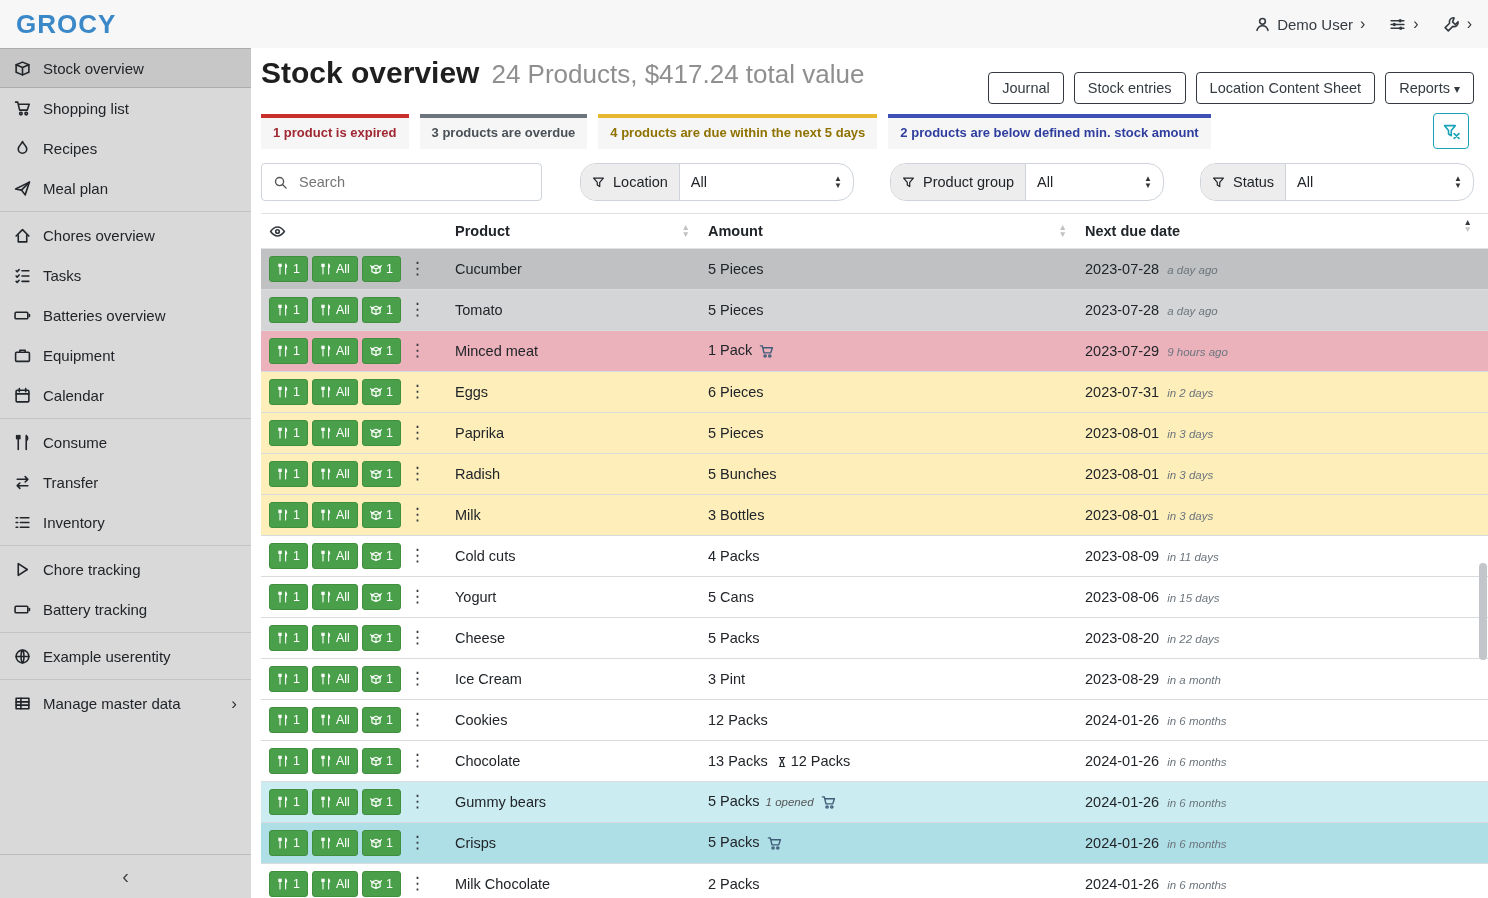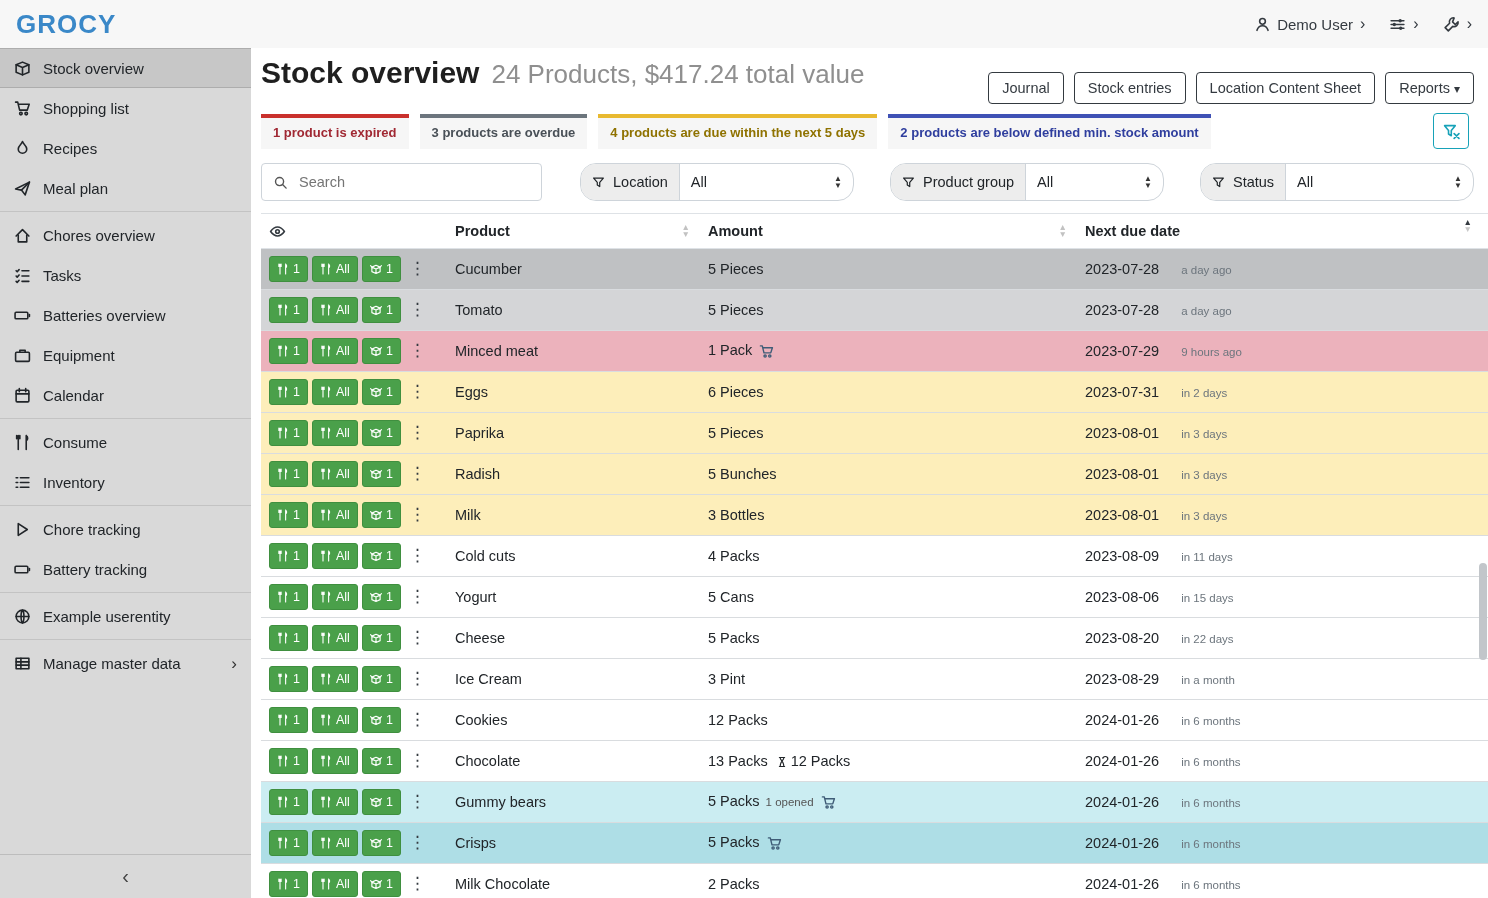--- a/index.html
+++ b/index.html
@@ -77,27 +77,27 @@
   .row-overdue.shade{background:#bfc1c3}
   .row-expired{background:#ecb2bc}
   .row-due{background:#fdeeba}
   .row-belowmin{background:#cbedf2}
   .row-belowmin.shade{background:#aedee6}
 
   .c-act{white-space:nowrap}
   .btng{display:inline-flex;align-items:center;gap:4px;background:var(--green,#4aa04a);border:1px solid #3f8f3f;color:#fff;font-size:12.5px;font-family:inherit;height:26px;padding:0 7px;border-radius:3px;vertical-align:middle}
   .btng svg{width:12px;height:12px}
   .btnd{background:transparent;border:none;color:#343a40;font-size:17px;line-height:1;padding:0 4px;margin-left:4px;vertical-align:middle}
-  .amt-note{font-size:11.5px;color:#555;margin-left:6px}
+  .amt-note{font-style:italic;font-size:11.5px;color:#555;margin-left:6px}
   .agg-ic{margin-left:8px;color:#212529}
   .agg-ic svg{width:12px;height:12px}
   .agg{margin-left:3px;color:#212529}
   .amt-cart{color:#3f5c77;margin-left:7px}
   .amt-cart svg{width:15px;height:15px}
-  .rel{font-size:11.5px;color:#6c757d;margin-left:22px}
+  .rel{font-size:11.5px;font-style:italic;color:#6c757d;margin-left:8px}
 
   .vscroll{position:absolute;right:1px;top:0;bottom:0;width:8px}
   .vthumb{position:absolute;top:515px;width:8px;height:97px;background:#c2c6ca;border-radius:4px}
 </style>
 </head>
 <body>
 
 <header class="topbar" data-interactable="false">
   <div class="logo" data-interactable="false" style="color: rgb(58, 136, 200);">GROCY</div>
   <div class="top-right" data-interactable="false">
@@ -218,20 +218,28 @@
       </div>
       <div class="side-divider" data-interactable="false"></div>
       <div class="side-item" data-interactable="true">
         <span class="ic " data-interactable="false">
           <svg viewBox="0 0 16 16" width="1em" height="1em" fill="none" stroke="currentColor" stroke-width="1.5" stroke-linecap="round" stroke-linejoin="round">
             <path d="M4 1.5v4.5M2.5 1.5v3M5.5 1.5v3M4 6v8.5"></path>
             <path d="M11.5 1.5v13M11.5 1.5c1.8 1 1.8 4 0 5"></path>
           </svg>
         </span>
         <span data-interactable="false">Consume</span>
+      </div>
+      <div class="side-item" data-interactable="true">
+        <span class="ic " data-interactable="false">
+          <svg viewBox="0 0 16 16" width="1em" height="1em" fill="none" stroke="currentColor" stroke-width="1.5" stroke-linecap="round" stroke-linejoin="round">
+            <path d="M3 5h10M10.5 2.5L13 5l-2.5 2.5M13 11H3M5.5 8.5L3 11l2.5 2.5"></path>
+          </svg>
+        </span>
+        <span data-interactable="false">Transfer</span>
       </div>
       <div class="side-item" data-interactable="true">
         <span class="ic " data-interactable="false">
           <svg viewBox="0 0 16 16" width="1em" height="1em" fill="none" stroke="currentColor" stroke-width="1.5" stroke-linecap="round" stroke-linejoin="round">
             <path d="M2 3.5h1.5M2 8h1.5M2 12.5h1.5M6 3.5h8M6 8h8M6 12.5h8"></path>
           </svg>
         </span>
         <span data-interactable="false">Inventory</span>
       </div>
       <div class="side-divider" data-interactable="false"></div>

